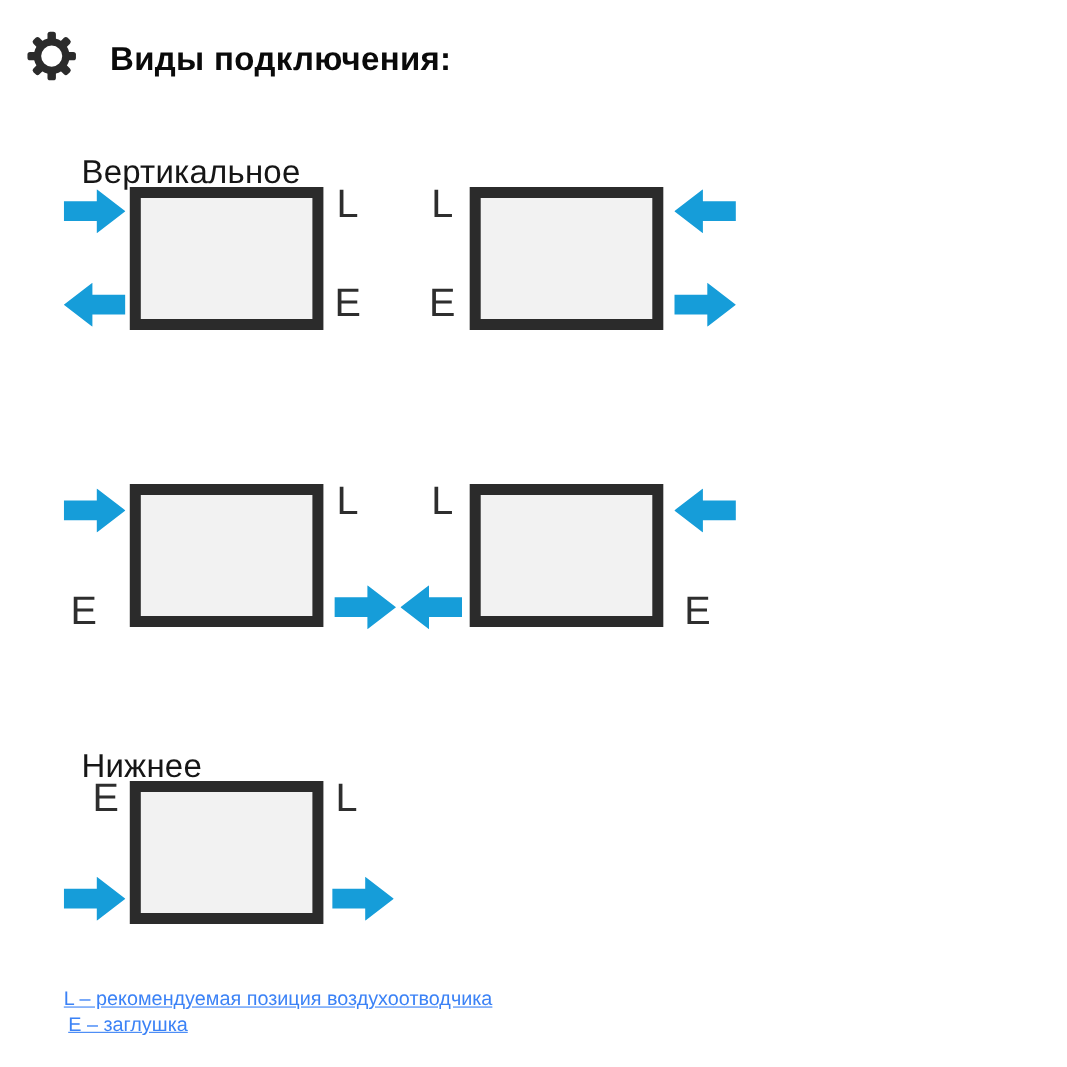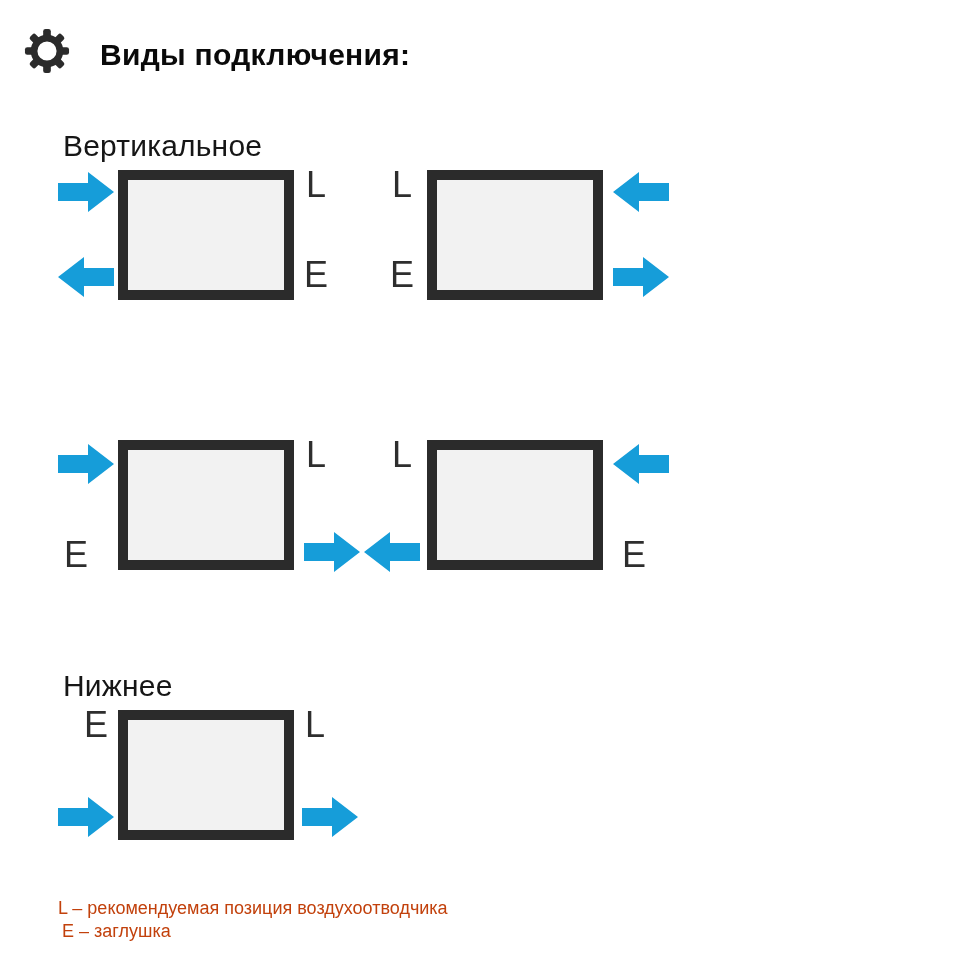--- a/index.html
+++ b/index.html
@@ -9,34 +9,34 @@
     background:#ffffff;
     font-family:"Liberation Sans","DejaVu Sans",sans-serif;
     overflow:hidden;
   }
   .gear{position:absolute;left:24px;top:28px;width:46px;height:46px;}
   .title{
     position:absolute;left:100px;top:38px;margin:0;
     font-size:30px;font-weight:700;color:#0a0a0a;letter-spacing:.3px;
   }
   .sec{
-    position:absolute;margin:5px;
+    position:absolute;margin:16px;
     font-size:30px;font-weight:400;color:#161616;letter-spacing:.2px;
   }
   .rad{
     position:absolute;width:156px;height:110px;
     border:10px solid #2b2b2b;background:#f2f2f2;
   }
   .arrow{position:absolute;width:56px;height:40px;fill:#169dd9;}
   .flip{transform:scaleX(-1);}
   .plabel{
     position:absolute;font-size:36px;line-height:1;color:#2e2e2e;
   }
   .legend-line{
-    position:absolute;font-size:18px;color:#c2410c;line-height:1.2;
+    position:absolute;font-size:18px;color:#3b82f6;line-height:1.2;text-decoration:underline;
   }
 </style>
 </head>
 <body>
 
 <svg width="0" height="0" style="position:absolute">
   <defs>
     <polygon id="arrow-shape" points="0,11 30,11 30,0 56,20 30,40 30,29 0,29"></polygon>
   </defs>
 </svg>

